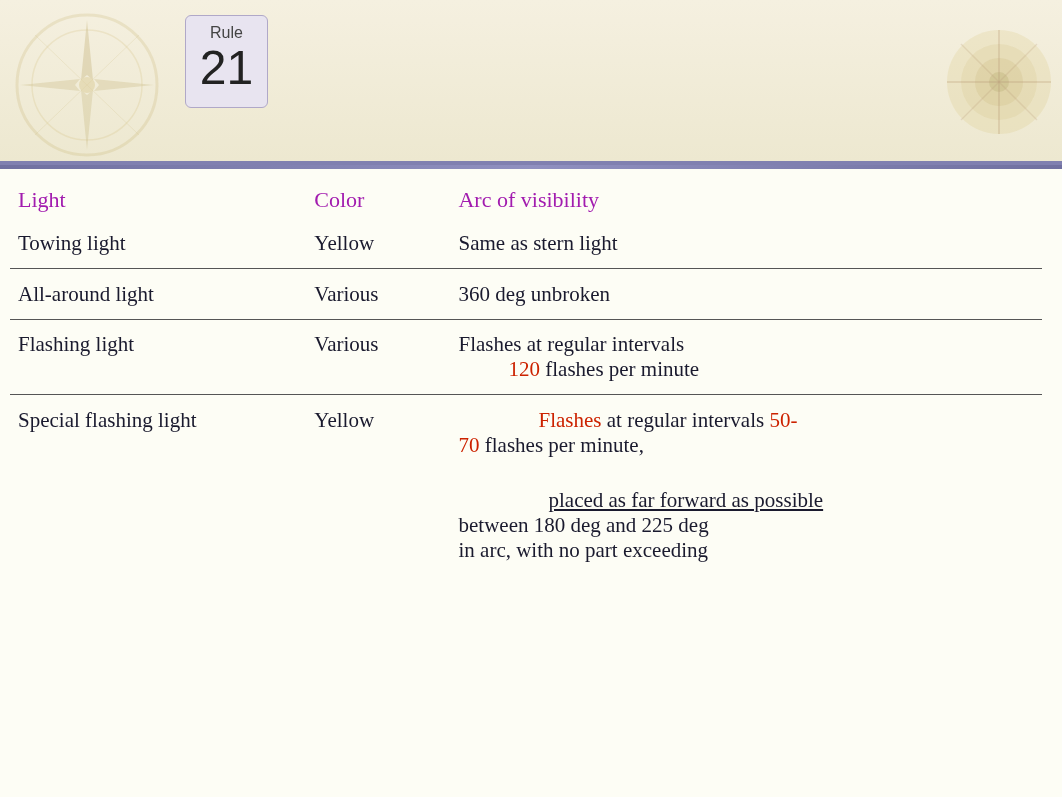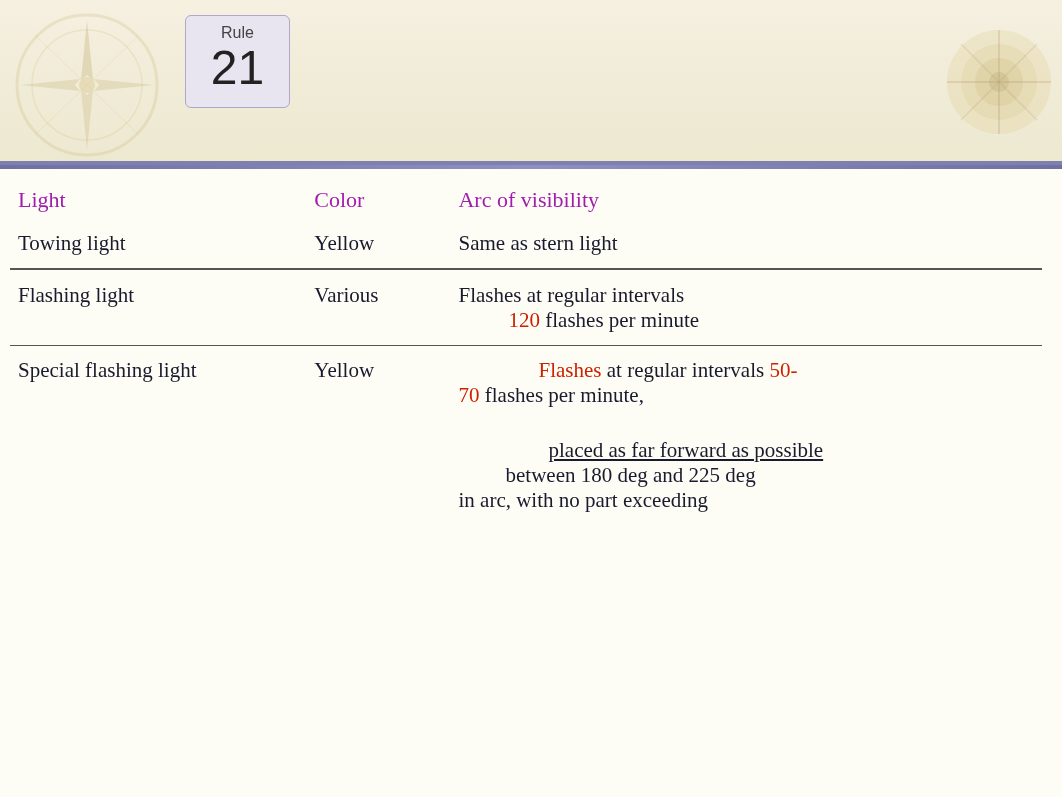--- a/index.html
+++ b/index.html
@@ -36,21 +36,21 @@
       top: 5px;
       width: 115px;
       height: 155px;
       opacity: 0.55;
     }
 
     .rule-box {
       position: absolute;
       left: 185px;
       top: 15px;
-      width: 105px;
+      width: 83px;
       background: #e8e4f0;
       border: 1px solid #b0a8c8;
       border-radius: 6px;
       text-align: center;
       padding: 8px 10px 12px;
     }
 
     .rule-label {
       font-size: 16px;
       color: #444;
@@ -185,20 +185,25 @@
       <tr>
         <td class="text-red" style="white-space:nowrap;">Towing light</td>
         <td class="text-red">Yellow</td>
         <td class="arc-col">Same as stern light</td>
       </tr>
 
       <tr class="divider-row">
         <td colspan="3"></td>
       </tr>
 
+      <tr>
+        <td style="white-space:nowrap;">All-around light</td>
+        <td>Various</td>
+        <td class="arc-col">360 deg unbroken</td>
+      </tr>
 
       <tr class="divider-row">
         <td colspan="3"></td>
       </tr>
 
       <tr>
         <td style="white-space:nowrap;">Flashing light</td>
         <td>Various</td>
         <td class="arc-col">
           <span class="flashing-arc">Flashes at regular intervals</span>
@@ -210,19 +215,19 @@
         <td colspan="3"></td>
       </tr>
 
       <tr class="special-row">
         <td class="text-red" style="white-space:nowrap; vertical-align:top;">Special flashing light</td>
         <td class="text-red" style="vertical-align:top;">Yellow</td>
         <td class="arc-col" style="vertical-align:top;">
           <span style="display:block; padding-left:80px;font-family:Liberation Serif, serif;"><span class="text-red">Flashes</span> at regular intervals <span class="text-red">50-</span></span>
           <span style="display:block;"><span class="text-red">70</span> flashes per minute,</span>
           <span style="display:block; margin-top: 30px; padding-left: 90px; text-decoration: underline;">placed as far forward as possible</span>
-          <span style="display:block;margin-left:47px;">between 180 deg and 225 deg</span>
+          <span style="display:block;">between 180 deg and 225 deg</span>
           <span style="display:block;">in arc, with no part exceeding</span>
         </td>
       </tr>
     </tbody>
   </table>
 </div>
 
 </body></html>

